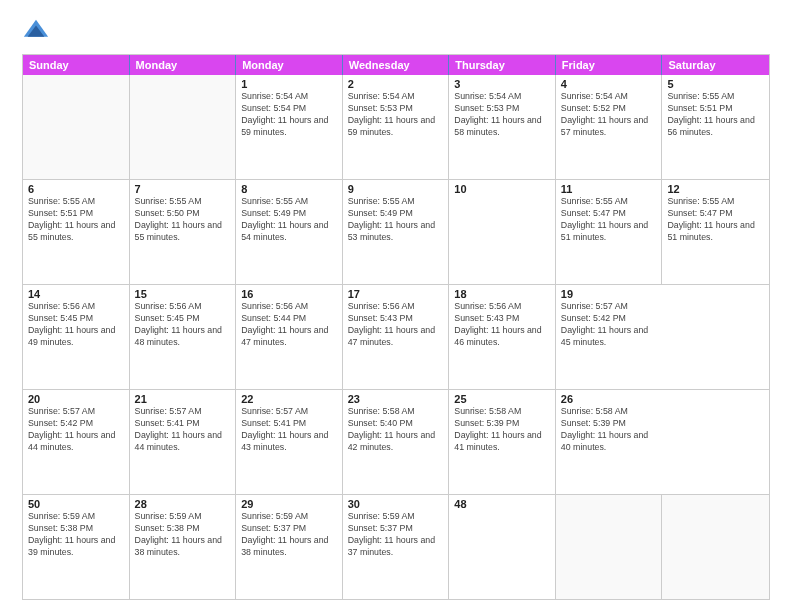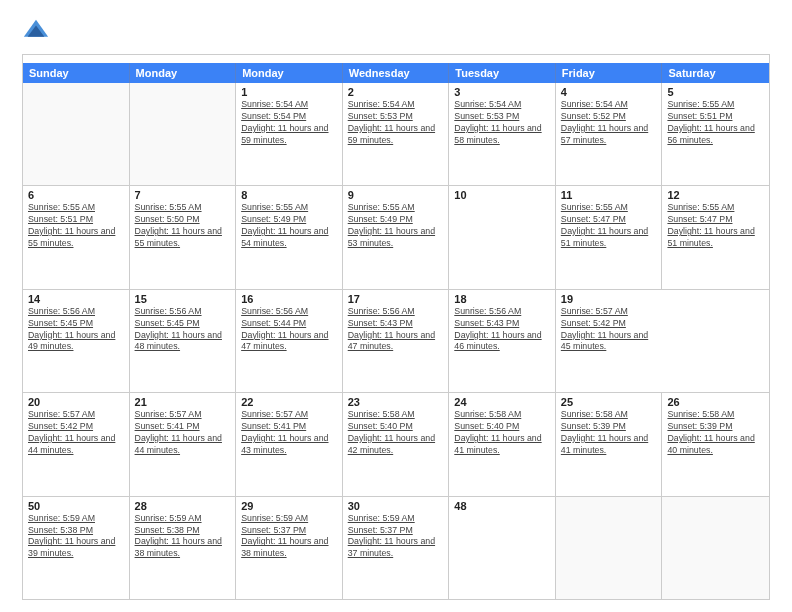--- a/index.html
+++ b/index.html
@@ -62,22 +62,21 @@
     }
     .calendar {
       flex: 1;
       display: flex;
       flex-direction: column;
       border: 1px solid #ccc;
     }
     .cal-header {
       display: grid;
       grid-template-columns: repeat(7, 1fr);
-      background: #3b82f6;
-      margin-top: 8px;
+      background: #d946ef;
     }
     .cal-header-cell {
       color: #fff;
       font-size: 11px;
       font-weight: bold;
       padding: 4px 6px;
       border-right: 1px solid #5580cc;
     }
     .cal-header-cell:last-child { border-right: none; }
     .cal-body {
@@ -107,21 +106,20 @@
       font-size: 11px;
       font-weight: bold;
       color: #222;
       display: block;
       margin-bottom: 1px;
     }
     .cell-detail {
       font-size: 8.8px;
       color: #444;
       line-height: 1.35;
-      text-decoration: underline;
     }
   </style>
 </head>
 <body>
 
 <div class="page">
   <div class="header">
     <div class="logo">
       <svg class="logo-icon" viewBox="0 0 30 30">
         <polygon points="15,2 28,20 2,20" fill="#4a90d9"></polygon>
@@ -137,21 +135,21 @@
       <div class="location"></div>
     </div>
   </div>
 
   <div class="calendar">
     <div class="cal-header" id="cal-header">
         <div class="cal-header-cell">Sunday</div>
         <div class="cal-header-cell">Monday</div>
         <div class="cal-header-cell">Monday</div>
         <div class="cal-header-cell">Wednesday</div>
-        <div class="cal-header-cell">Tuesday</div>
+        <div class="cal-header-cell">Thursday</div>
         <div class="cal-header-cell">Friday</div>
         <div class="cal-header-cell">Saturday</div>
       </div>
     <div class="cal-body" id="cal-body">
         <div class="cal-row">
           <div class="cal-cell empty"></div>
           <div class="cal-cell empty"></div>
           <div class="cal-cell">
             <span class="day-num">1</span>
             <div class="cell-detail">Sunrise: 5:54 AM
@@ -279,26 +277,20 @@
             <span class="day-num">22</span>
             <div class="cell-detail">Sunrise: 5:57 AM
 Sunset: 5:41 PM
 Daylight: 11 hours and 43 minutes.</div>
           </div>
           <div class="cal-cell">
             <span class="day-num">23</span>
             <div class="cell-detail">Sunrise: 5:58 AM
 Sunset: 5:40 PM
 Daylight: 11 hours and 42 minutes.</div>
-          </div>
-          <div class="cal-cell">
-            <span class="day-num">24</span>
-            <div class="cell-detail">Sunrise: 5:58 AM
-Sunset: 5:40 PM
-Daylight: 11 hours and 41 minutes.</div>
           </div>
           <div class="cal-cell">
             <span class="day-num">25</span>
             <div class="cell-detail">Sunrise: 5:58 AM
 Sunset: 5:39 PM
 Daylight: 11 hours and 41 minutes.</div>
           </div>
           <div class="cal-cell">
             <span class="day-num">26</span>
             <div class="cell-detail">Sunrise: 5:58 AM

